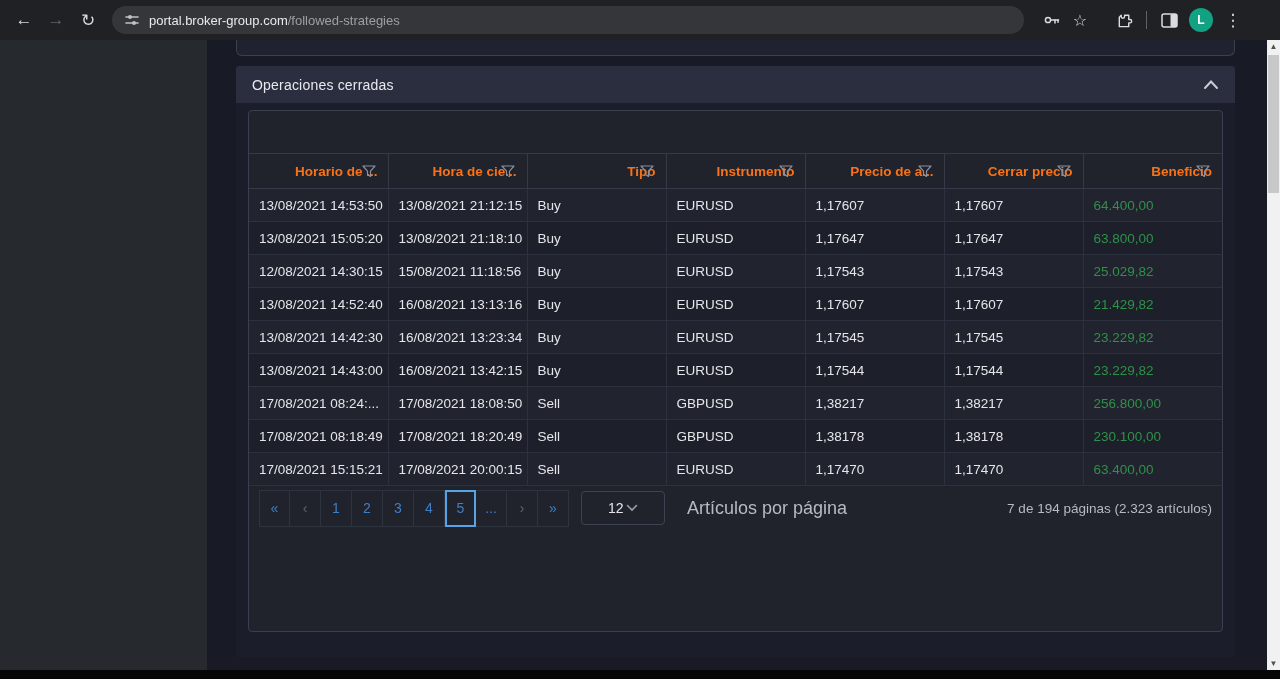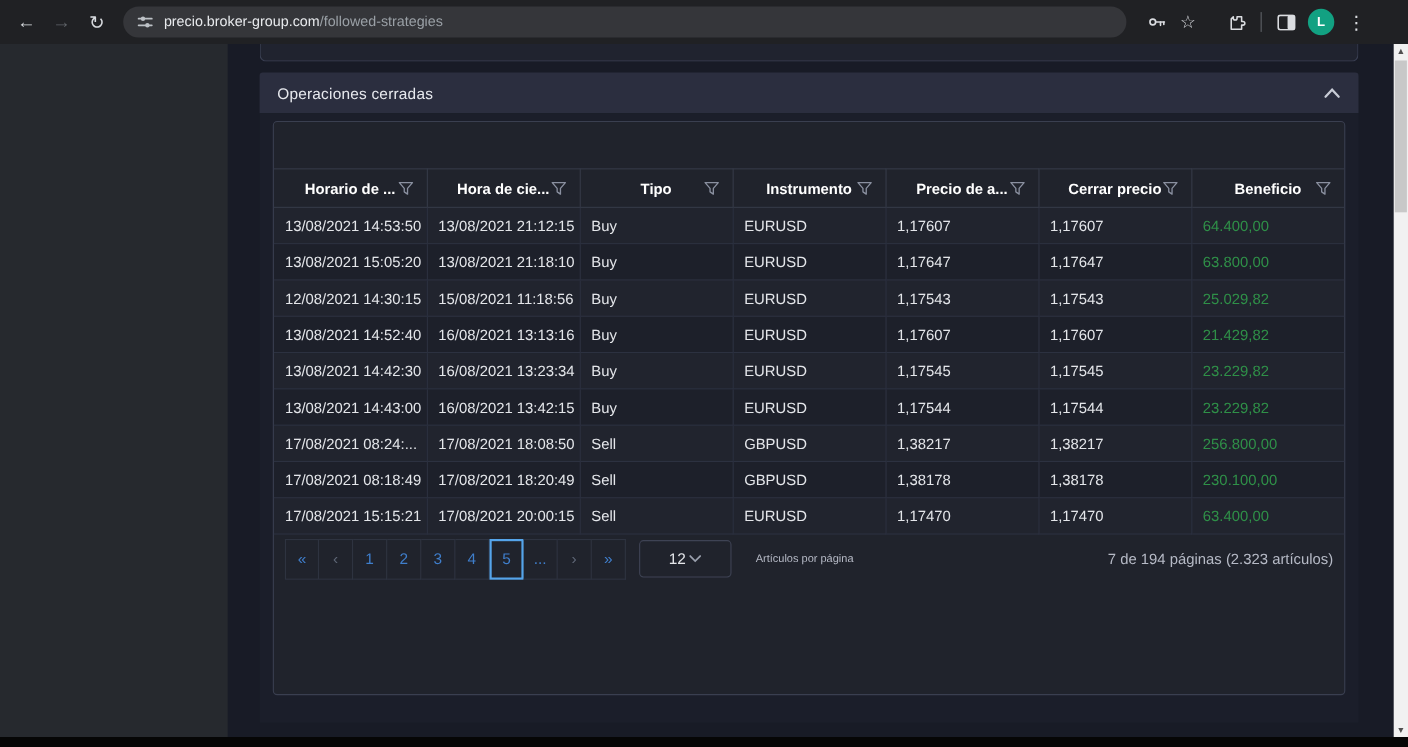--- a/index.html
+++ b/index.html
@@ -43,62 +43,62 @@
   .panel-title { color:#e7e9ee; font-size:14px; letter-spacing:.2px; }
 
   .panel-body { position:absolute; left:0; top:63px; width:999px; height:554px; background:#1b1e2a; }
 
   .grid-card { position:absolute; left:12px; top:7px; width:975px; height:522px;
                background:#20232c; border:1px solid #3a3f50; border-radius:4px; }
   .grid-toolbar { height:42px; }
 
   table { border-collapse:collapse; table-layout:fixed; width:973px; }
   thead th { height:35px; border-top:1px solid #353a48; border-right:1px solid #353a48; border-bottom:1px solid #353a48;
-             text-align:center; padding:0 10px; color:#ffffff; font-size:13.5px; font-weight:bold; position:relative; }
+             text-align:right; padding:0 10px; color:#f97316; font-size:13.5px; font-weight:bold; position:relative; }
   thead th:last-child { border-right:none; }
   .funnel { position:absolute; right:12px; top:11px; cursor:pointer; }
   tbody td { height:33px; border-right:1px solid #2c3140; border-bottom:1px solid #2c3140;
              padding:0 10px; color:#e4e6ea; font-size:13.5px; white-space:nowrap; overflow:hidden; }
   tbody td:last-child { border-right:none; }
   tbody tr:nth-child(odd)  { background:#21242e; }
   tbody tr:nth-child(even) { background:#1d202a; }
   td.profit { color:var(--profit, #2f9048); }
 
   .pager { height:44px; display:flex; align-items:center; padding:0 10px; }
   .pg-group { display:flex; }
   .pg-btn { width:31px; height:37px; background:transparent; border:1px solid #2e3340; border-left:none;
             color:var(--accent, #3f7ecb); font-size:14px; font-family:inherit; cursor:pointer; }
   .pg-btn:first-child { border-left:1px solid #2e3340; }
   .pg-btn.muted { color:#5e6676; }
   .pg-btn.current { border:2px solid #55a4ea; }
   .page-size { margin-left:12px; width:84px; height:34px; border:1px solid #3e4354; border-radius:4px;
                display:flex; align-items:center; justify-content:space-between; padding:0 26px;
                color:#e4e6ea; font-size:14px; cursor:pointer; background:#20232c; }
-  .pager-label { margin-left:22px; color:#b6bac6; font-size:10px; }
+  .pager-label { margin-left:22px; color:#b6bac6; font-size:18px; }
   .pager-summary { margin-left:auto; color:#b6bac6; font-size:13.5px; }
 </style>
 </head>
 <body>
 
 <div class="browser-bar">
   <div class="nav-btn">←</div>
   <div class="nav-btn disabled">→</div>
   <div class="nav-btn">↻</div>
 
   <div class="omnibox">
     <span style="display:flex">
       <svg width="16" height="16" viewBox="0 0 16 16" fill="none" stroke="#bdc1c6" stroke-width="1.6" stroke-linecap="round">
         <line x1="2" y1="5" x2="14" y2="5"></line>
           <circle cx="6" cy="5" r="2" fill="#bdc1c6" stroke="none"></circle>
         <line x1="2" y1="11" x2="14" y2="11"></line>
           <circle cx="10" cy="11" r="2" fill="#bdc1c6" stroke="none"></circle>
       </svg>
     </span>
     <span>
-      <span class="host">precio.broker-group.com</span><span class="path">/followed-strategies</span>
+      <span class="host">portal.broker-group.com</span><span class="path">/followed-strategies</span>
     </span>
   </div>
 
   <div class="bar-icon" style="margin-left:14px">
     <svg width="18" height="18" viewBox="0 0 18 18" fill="none" stroke="#dadce0" stroke-width="1.5" stroke-linecap="round">
       <circle cx="5" cy="9" r="2.6"></circle>
         <line x1="7.6" y1="9" x2="15.5" y2="9"></line>
       <line x1="12" y1="9" x2="12" y2="12"></line>
         <line x1="15" y1="9" x2="15" y2="11.3"></line>
     </svg>

